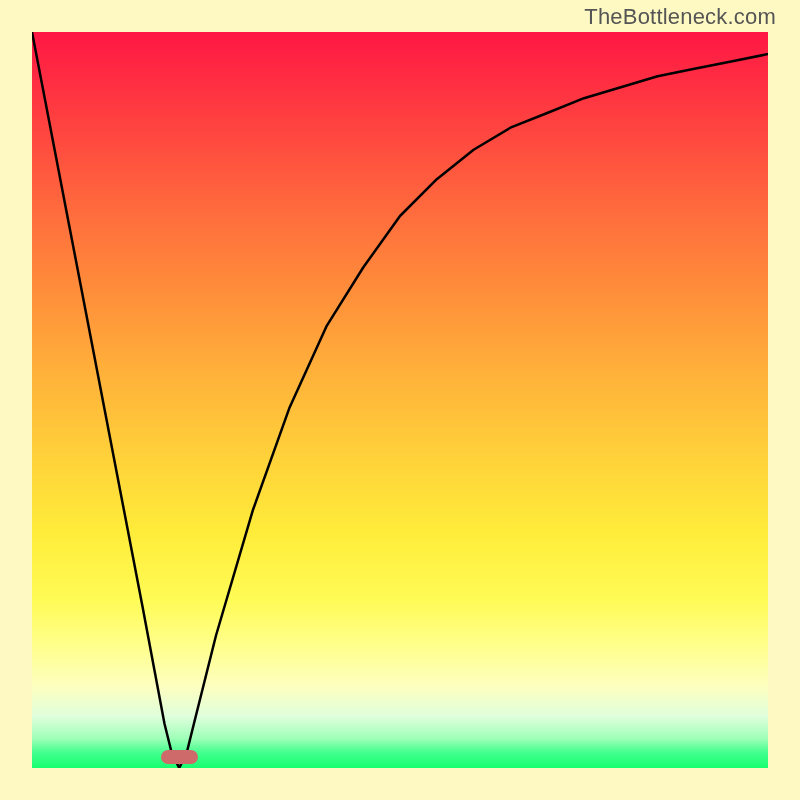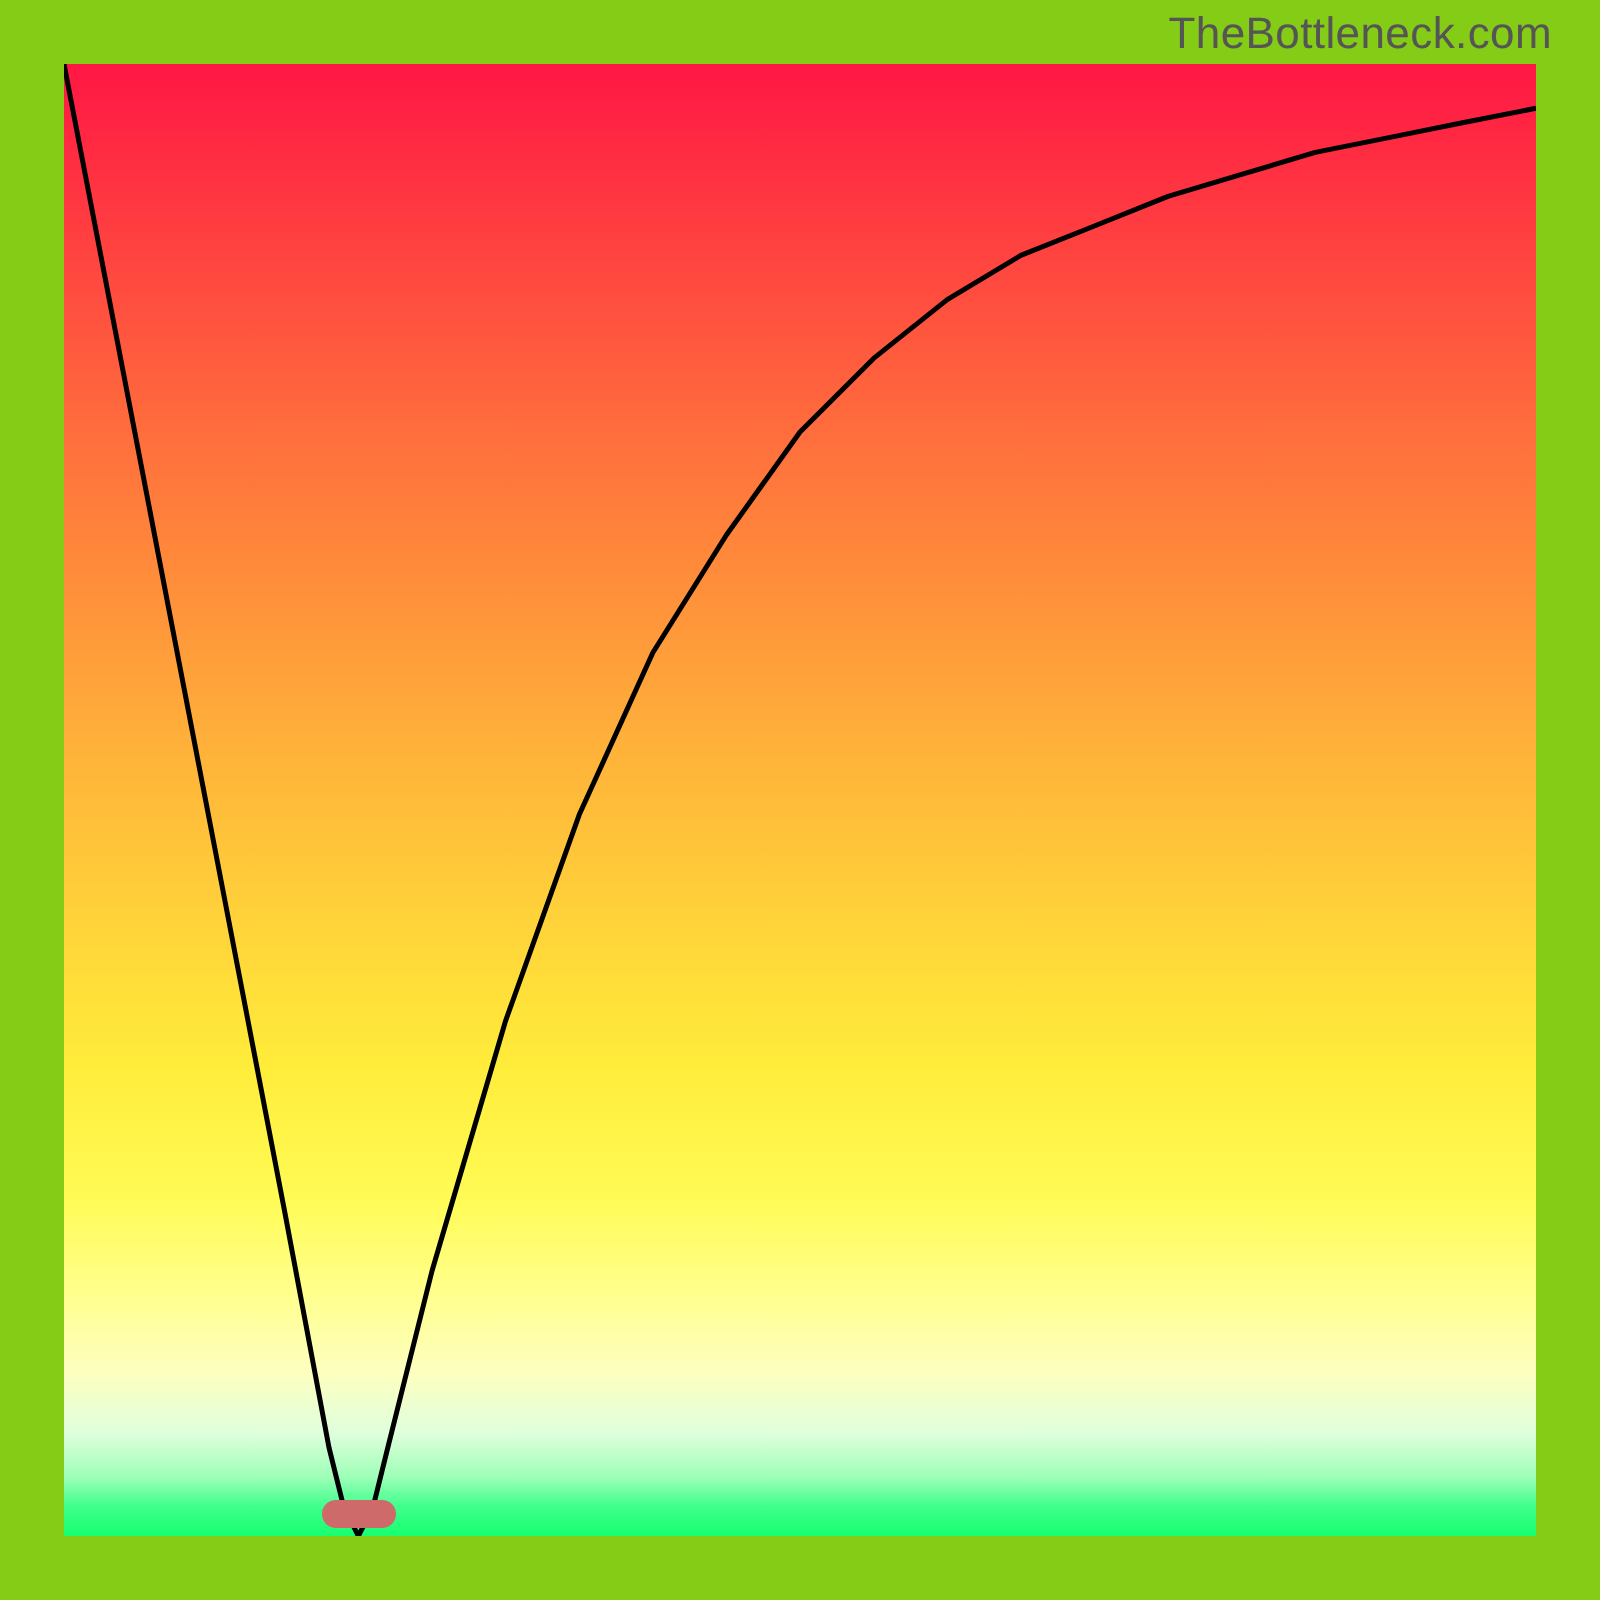--- a/index.html
+++ b/index.html
@@ -8,21 +8,21 @@
     width: 800px;
     height: 800px;
     background: #000;
     font-family: Arial, Helvetica, sans-serif;
     overflow: hidden;
   }
   .outer {
     width: 800px;
     height: 800px;
     position: relative;
-    background: #84cc16;
+    background: #fef9c3;
   }
   .watermark {
     position: absolute;
     top: 4px;
     right: 24px;
     color: #555;
     font-size: 22px;
     font-weight: 500;
     letter-spacing: 0.2px;
   }

